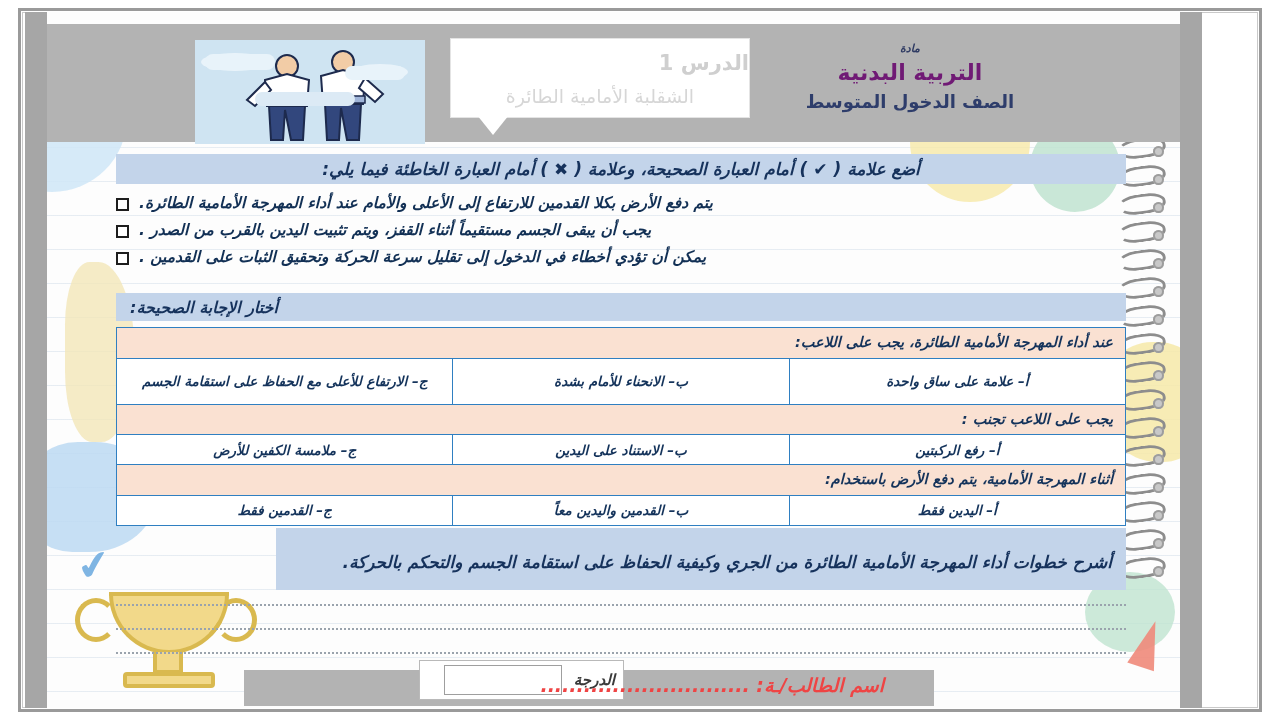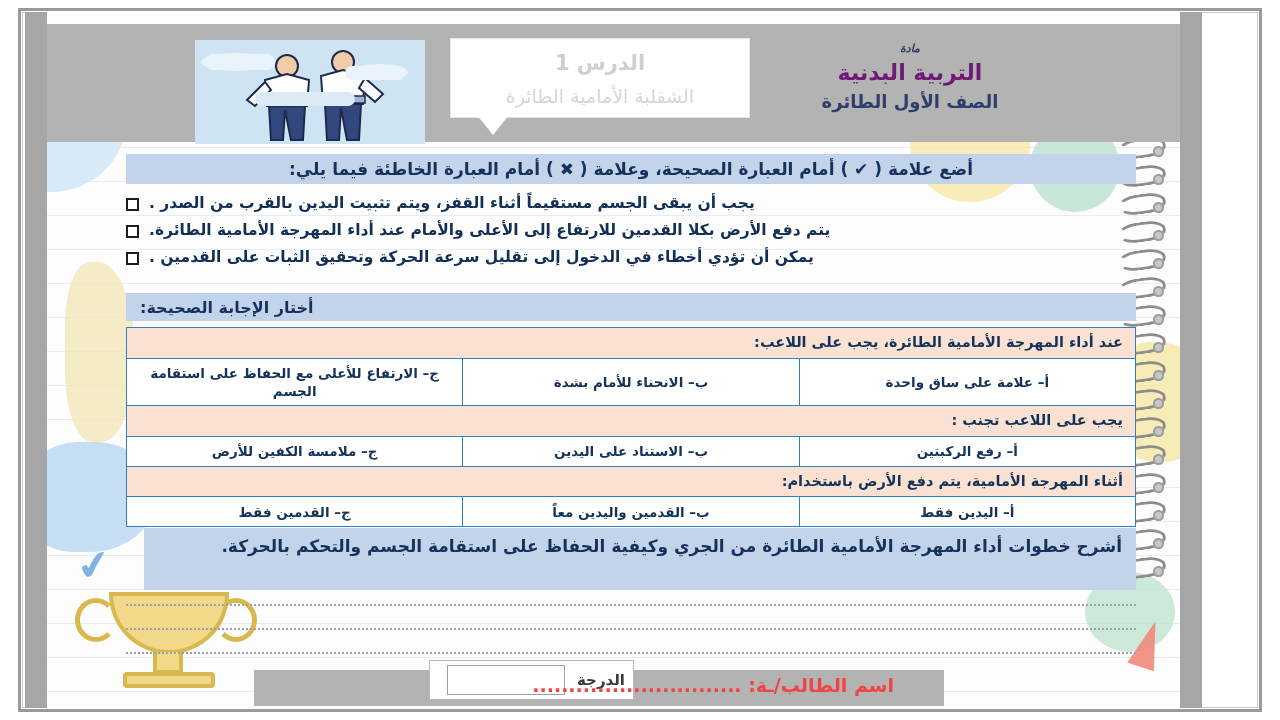--- a/index.html
+++ b/index.html
@@ -156,21 +156,21 @@
     border: 1px solid #e4e4e4;
   }
   .lesson-card .tail {
     position: absolute; left: 26px; bottom: -18px;
     width: 0; height: 0;
     border-left: 16px solid transparent;
     border-right: 16px solid transparent;
     border-top: 20px solid #ffffff;
   }
   .lesson-card .l-title {
-    text-align: center;
+    text-align: right;
     margin-top: 12px;
     font-size: 21px;
     font-weight: 700;
     color: #cfcfcf;
   }
   .lesson-card .l-sub {
     text-align: center;
     margin-top: 10px;
     font-size: 19px;
     color: #d6d6d6;
@@ -184,35 +184,35 @@
     width: 230px; height: 104px;
     background: #cfe4f2;
     overflow: hidden;
   }
   .athletes .cloud { position:absolute; border-radius: 20px; background:#e8f3fa;}
   .athletes .c1 { left: 10px; top: 14px; width: 70px; height: 16px;}
   .athletes .c2 { left: 150px; top: 26px; width: 60px; height: 14px;}
   .athletes .c3 { left: 60px; top: 52px; width: 100px; height: 14px; background:#dceaf5;}
 
   
-  .content { position: absolute; left: 14px; top: 0; width: 1133px; height: 696px; }
+  .content { position: absolute; left: 4px; top: 0; width: 1133px; height: 696px; font-style: italic; }
 
   .band-blue {
     position: absolute;
     background: #c3d4ea;
     color: #16325c;
     font-weight: 700;
     display: flex;
     align-items: center;
     padding: 0 14px;
     direction: rtl;
   }
   #q1-title { right: 58px; top: 142px; width: 1010px; height: 30px; font-size: 17px; justify-content: center; }
   #q2-title { right: 58px; top: 281px; width: 1010px; height: 28px; font-size: 16px; justify-content: flex-end; padding-right: 18px;}
-  #q3-title { right: 58px; top: 516px; width: 992px; height: 62px; font-size: 17px; line-height: 1.45; align-items: flex-start; padding-top: 6px;}
+  #q3-title { right: 58px; top: 516px; width: 850px; height: 62px; font-size: 17px; line-height: 1.45; align-items: flex-start; padding-top: 22px;}
 
   .tf-list {
     position: absolute;
     right: 58px; top: 182px;
     width: 1010px;
     direction: rtl;
     color: #123055;
   }
   .tf-item {
     display: flex; align-items: flex-start; gap: 10px;
@@ -372,21 +372,21 @@
       <div class="punch" style="top:428px"></div>
       <div class="punch" style="top:456px"></div>
       <div class="punch" style="top:484px"></div>
     </div>
 
     <div class="header-band">
 
       <div class="subject-box">
         <div class="line1">مادة</div>
         <div class="line2">التربية البدنية</div>
-        <div class="line3">الصف الأول الطائرة</div>
+        <div class="line3">الصف الدخول المتوسط</div>
       </div>
 
       <div class="lesson-card">
         <div class="l-title">الدرس 1</div>
         <div class="l-sub">الشقلبة الأمامية الطائرة</div>
         <div class="tail"></div>
       </div>
 
       <div class="athletes">
         <div class="cloud c1"></div>
@@ -410,25 +410,25 @@
       </div>
     </div>
 
     <div class="content">
 
       <div class="band-blue" id="q1-title">أضع علامة ( ✔ ) أمام العبارة الصحيحة، وعلامة ( ✖ ) أمام العبارة الخاطئة فيما يلي:</div>
 
       <div class="tf-list">
         <div class="tf-item">
           <span class="tf-box"></span>
-          <span class="tf-text">يجب أن يبقى الجسم مستقيماً أثناء القفز، ويتم تثبيت اليدين بالقرب من الصدر .</span>
+          <span class="tf-text">يتم دفع الأرض بكلا القدمين للارتفاع إلى الأعلى والأمام عند أداء المهرجة الأمامية الطائرة.</span>
         </div>
         <div class="tf-item">
           <span class="tf-box"></span>
-          <span class="tf-text">يتم دفع الأرض بكلا القدمين للارتفاع إلى الأعلى والأمام عند أداء المهرجة الأمامية الطائرة.</span>
+          <span class="tf-text">يجب أن يبقى الجسم مستقيماً أثناء القفز، ويتم تثبيت اليدين بالقرب من الصدر .</span>
         </div>
         <div class="tf-item">
           <span class="tf-box"></span>
           <span class="tf-text">يمكن أن تؤدي أخطاء في الدخول إلى تقليل سرعة الحركة وتحقيق الثبات على القدمين .</span>
         </div>
       </div>
 
       <div class="band-blue" id="q2-title">أختار الإجابة الصحيحة:</div>
 
       <table class="mcq">

